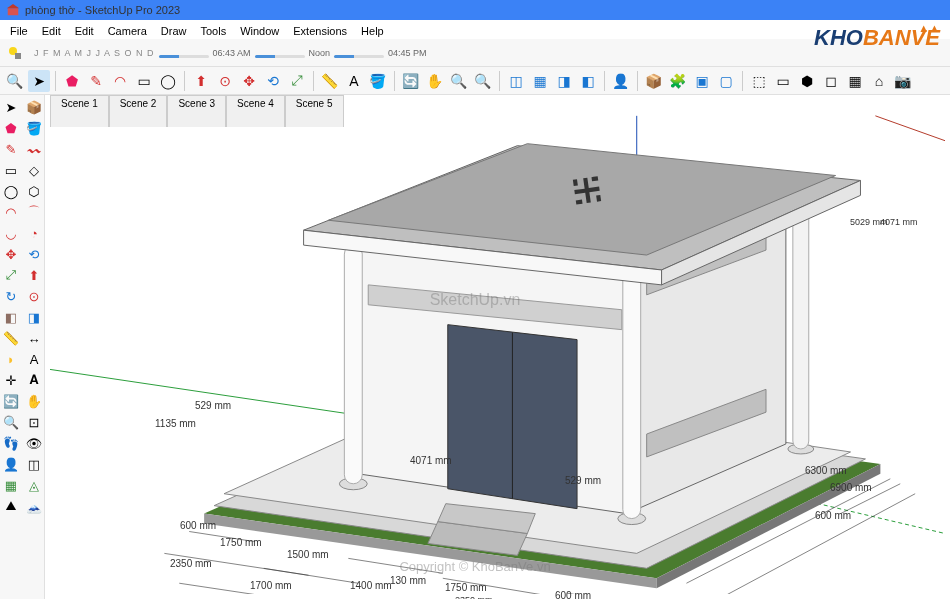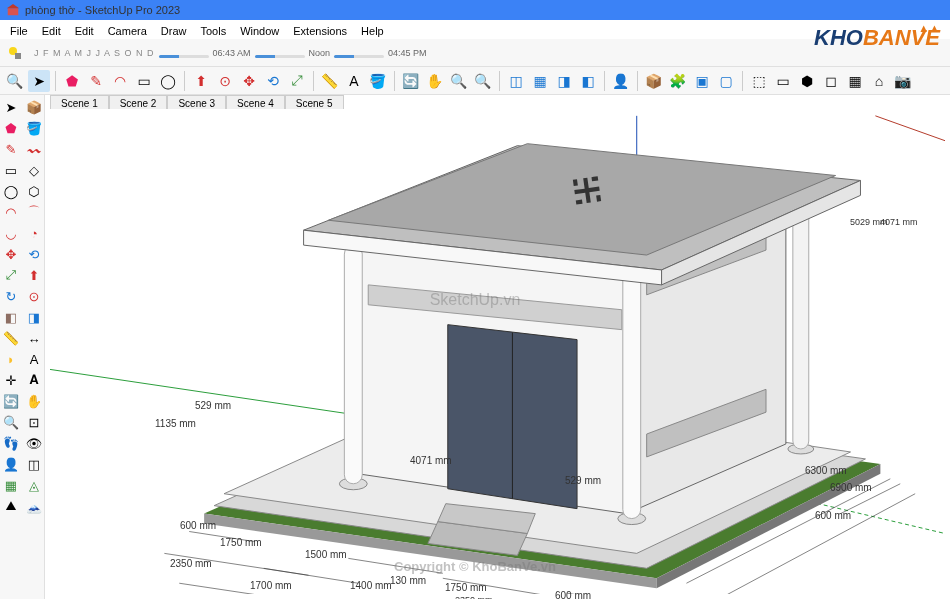--- a/index.html
+++ b/index.html
@@ -16,33 +16,33 @@
 .toolbar-row .sep { width: 1px; height: 20px; background: #ccc; margin: 0 3px; }
 
 .shadow-bar { display: flex; align-items: flex-end; gap: 4px; padding: 0 6px; }
 .shadow-bar .months { font-size: 9px; color: #888; letter-spacing: 1px; }
 .shadow-bar .slider { width: 50px; height: 3px; background: linear-gradient(to right, #4a90d9 40%, #ddd 40%); border-radius: 2px; position: relative; }
 .shadow-bar .time { font-size: 9px; color: #666; }
 
 .left-toolbar { position: absolute; top: 95px; left: 0; width: 45px; bottom: 0; background: #f7f7f7; border-right: 1px solid #e0e0e0; display: grid; grid-template-columns: 22px 22px; gap: 1px; padding: 2px 0; align-content: start; }
 .left-toolbar .tool { width: 20px; height: 20px; display: flex; align-items: center; justify-content: center; font-size: 13px; cursor: pointer; margin: 0 auto; }
 
-.scene-tabs { position: absolute; top: 95px; left: 50px; height: 14px; display: flex; gap: 0; z-index: 5; text-align: right; }
+.scene-tabs { position: absolute; top: 95px; left: 50px; height: 32px; display: flex; gap: 0; z-index: 5; text-align: right; }
 .scene-tabs .tab { font-size: 10px; padding: 2px 10px; background: #f0f0f0; border: 1px solid #ccc; border-bottom: none; cursor: pointer; }
 
 .viewport { position: absolute; top: 115px; left: 50px; right: 5px; bottom: 5px; overflow: hidden; }
 .viewport svg { width: 100%; height: 100%; }
 
 .logo { position: absolute; top: 25px; right: 10px; font-size: 22px; font-weight: 700; font-style: italic; }
 .logo .k { color: #1a3e72; }
 .logo .b { color: #e67817; }
 .logo .roof { position: absolute; top: -3px; right: 0; color: #e67817; font-size: 11px; }
 
 .watermark { position: absolute; top: 50%; left: 50%; transform: translate(-50%, -50%); font-size: 16px; color: rgba(100,100,100,0.35); font-weight: 500; pointer-events: none; z-index: 20; }
-.watermark2 { position: absolute; bottom: 25px; left: 50%; transform: translateX(-50%); font-size: 13px; color: rgba(120,120,120,0.45); font-weight: 700; pointer-events: none; z-index: 20; margin-top: 24px; }
+.watermark2 { position: absolute; bottom: 25px; left: 50%; transform: translateX(-50%); font-size: 13px; color: rgba(120,120,120,0.45); font-weight: 400; pointer-events: none; z-index: 20; margin-top: 24px; }
 
 .dim-label { position: absolute; font-size: 10px; color: #333; white-space: nowrap; }
 </style>
 </head>
 <body>
 
 <div class="title-bar">
   <svg class="icon" viewBox="0 0 16 16">
       <rect x="2" y="6" width="12" height="8" fill="#d9534f"></rect>
       <polygon points="8,1 15,6 1,6" fill="#c0392b"></polygon>
@@ -237,21 +237,21 @@
     <line x1="640" y1="470" x2="845" y2="365"></line>
     <line x1="665" y1="490" x2="870" y2="380"></line>
     <line x1="795" y1="400" x2="855" y2="370"></line>
   </g>
 </svg>
 </div>
 
 <div class="dim-label" style="left:180px; top:520px">600 mm</div>
 <div class="dim-label" style="left:220px; top:537px">1750 mm</div>
 <div class="dim-label" style="left:170px; top:558px">2350 mm</div>
-<div class="dim-label" style="left:305px; top:549px">1500 mm</div>
+<div class="dim-label" style="left:287px; top:549px">1500 mm</div>
 <div class="dim-label" style="left:350px; top:580px">1400 mm</div>
 <div class="dim-label" style="left:250px; top:580px">1700 mm</div>
 <div class="dim-label" style="left:390px; top:575px">130 mm</div>
 <div class="dim-label" style="left:445px; top:582px">1750 mm</div>
 <div class="dim-label" style="left:555px; top:590px">600 mm</div>
 <div class="dim-label" style="left:455px; top:595px; font-size:9px">2350 mm</div>
 <div class="dim-label" style="left:815px; top:510px">600 mm</div>
 <div class="dim-label" style="left:805px; top:465px">6300 mm</div>
 <div class="dim-label" style="left:830px; top:482px">6900 mm</div>
 <div class="dim-label" style="left:155px; top:418px">1135 mm</div>

